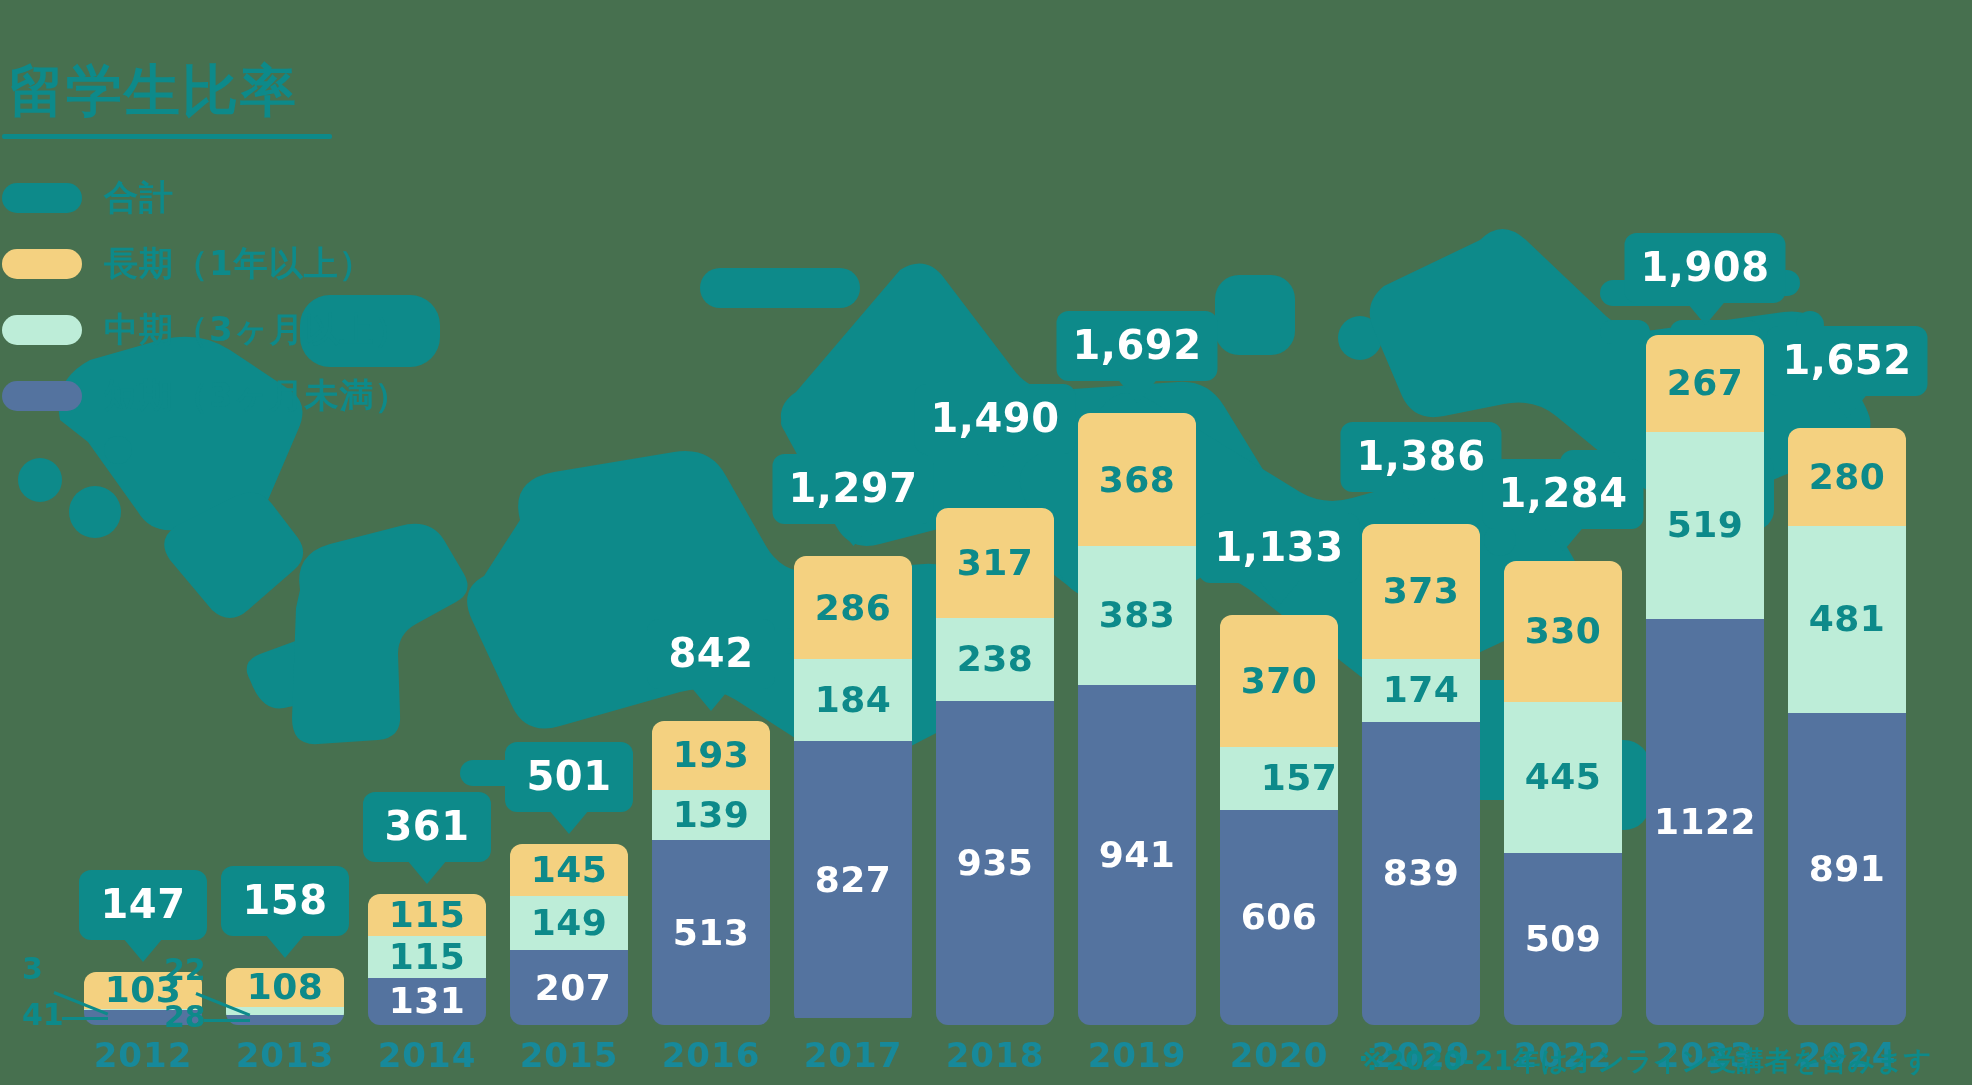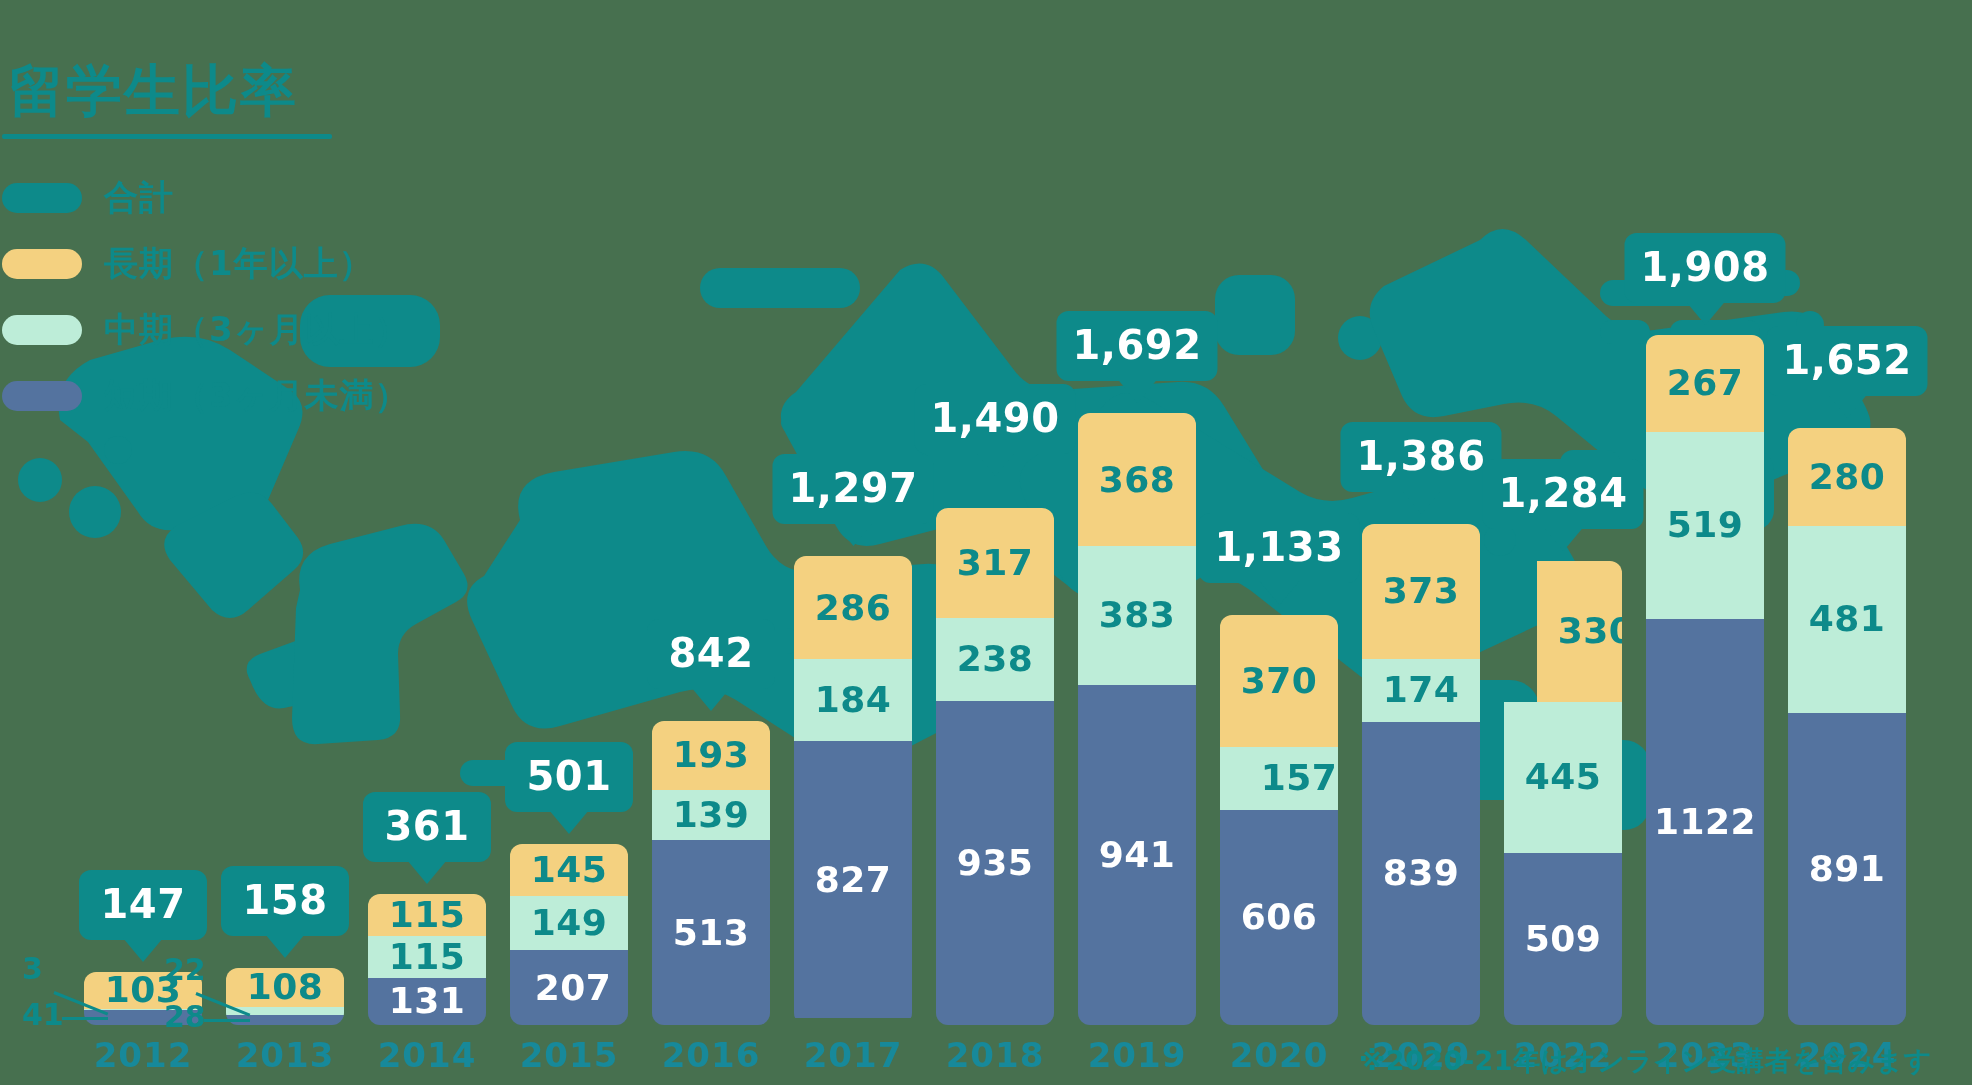--- a/index.html
+++ b/index.html
@@ -294,21 +294,21 @@
           </div>
           <div class="seg short" style="height: 303.412px;">
             <span>839</span>
           </div>
         </div>
         <div class="bubble" style="bottom: 593.226px;">1,386</div>
         <div class="xlabel">2029</div>
       </div>
       <div class="col" style="left: 1444px; height: 1085px;">
         <div class="bar" style="height: 464.34px;">
-          <div class="seg long" style="height: 151px; margin-left: 33px;">
+          <div class="seg long" style="height: 151px;">
             <span>330</span>
           </div>
           <div class="seg mid" style="height: 160.928px;">
             <span>445</span>
           </div>
           <div class="seg short" style="height: 184.072px;">
             <span>509</span>
           </div>
         </div>
         <div class="bubble" style="bottom: 556.34px;">1,284</div>

